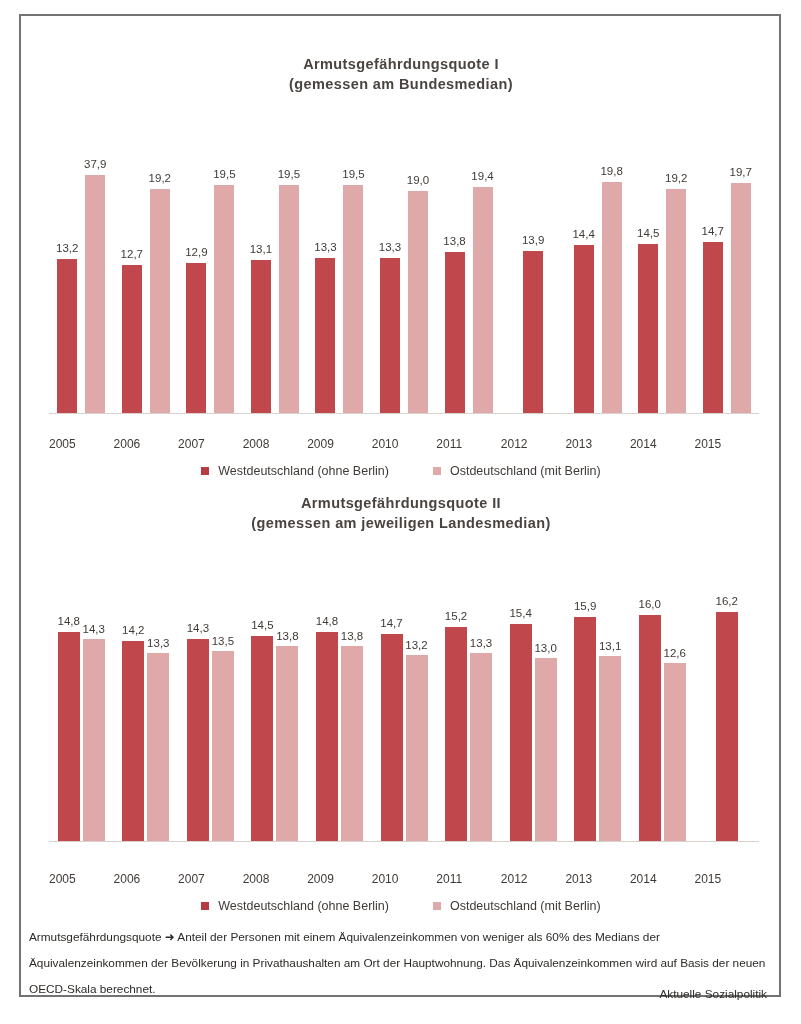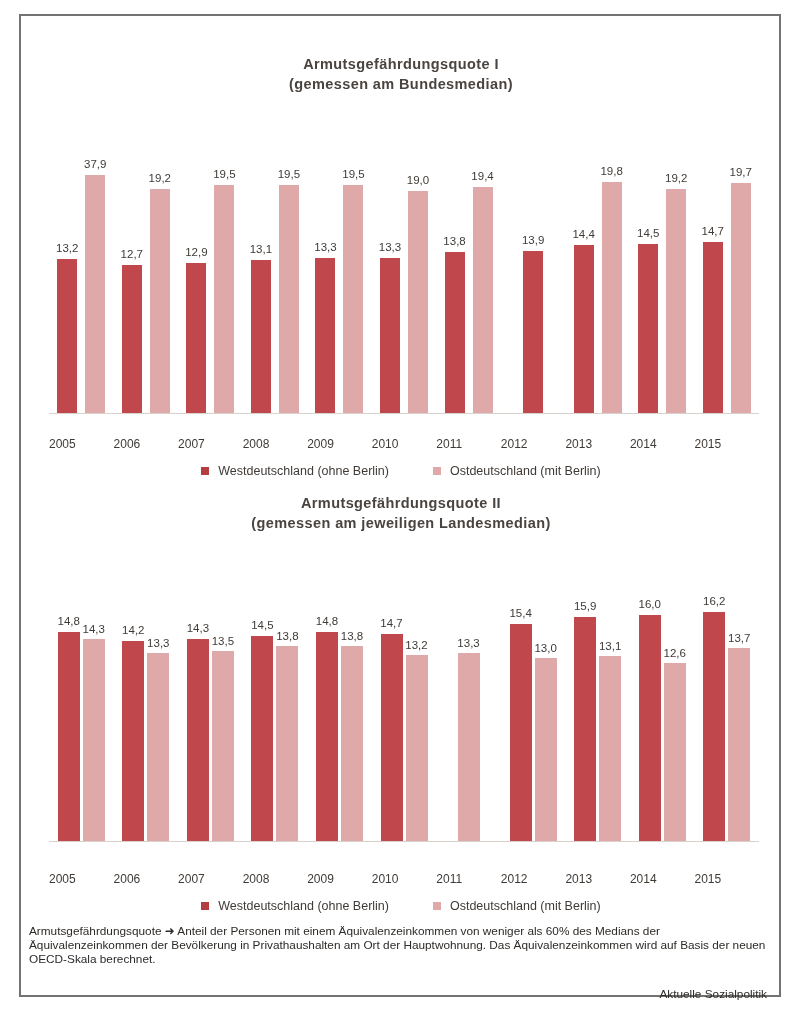--- a/index.html
+++ b/index.html
@@ -140,21 +140,21 @@
   .swatch.west { background: #b53c40; }
   .swatch.ost  { background: #dfa9a9; }
 
   
   #footnote {
     position: absolute;
     left: 8px;
     top: 908px;
     width: 744px;
     font-size: 11.8px;
-    line-height: 14px;
+    line-height: 26px;
     color: #2d2a27;
   }
   #source {
     position: absolute;
     right: 12px;
     top: 971px;
     font-size: 11.8px;
     color: #2d2a27;
   }
 </style>
@@ -371,20 +371,23 @@
               <div class="bar west" style="height: 208.394px;">
                 <span class="bar-label">14,7</span>
               </div>
               <div class="bar ost" style="height: 187.129px;">
                 <span class="bar-label">13,2</span>
               </div>
             </div>
           </div>
           <div class="group">
             <div class="bar-wrap">
+              <div class="bar west" style="height: 215.482px;">
+                <span class="bar-label">15,2</span>
+              </div>
               <div class="bar ost" style="height: 188.547px;">
                 <span class="bar-label">13,3</span>
               </div>
             </div>
           </div>
           <div class="group">
             <div class="bar-wrap">
               <div class="bar west" style="height: 218.318px;">
                 <span class="bar-label">15,4</span>
               </div>
@@ -410,23 +413,20 @@
               </div>
               <div class="bar ost" style="height: 178.624px;">
                 <span class="bar-label">12,6</span>
               </div>
             </div>
           </div>
           <div class="group">
             <div class="bar-wrap">
               <div class="bar west" style="height: 229.659px;">
                 <span class="bar-label">16,2</span>
-              </div>
-              <div class="bar ost" style="height: 194.218px;">
-                <span class="bar-label">13,7</span>
               </div>
             </div>
           </div>
         </div>
       <div class="axis-line"></div>
     </div>
   </div>
 
   <div class="xaxis" id="xaxis2">
       <div class="xt">2005</div>

